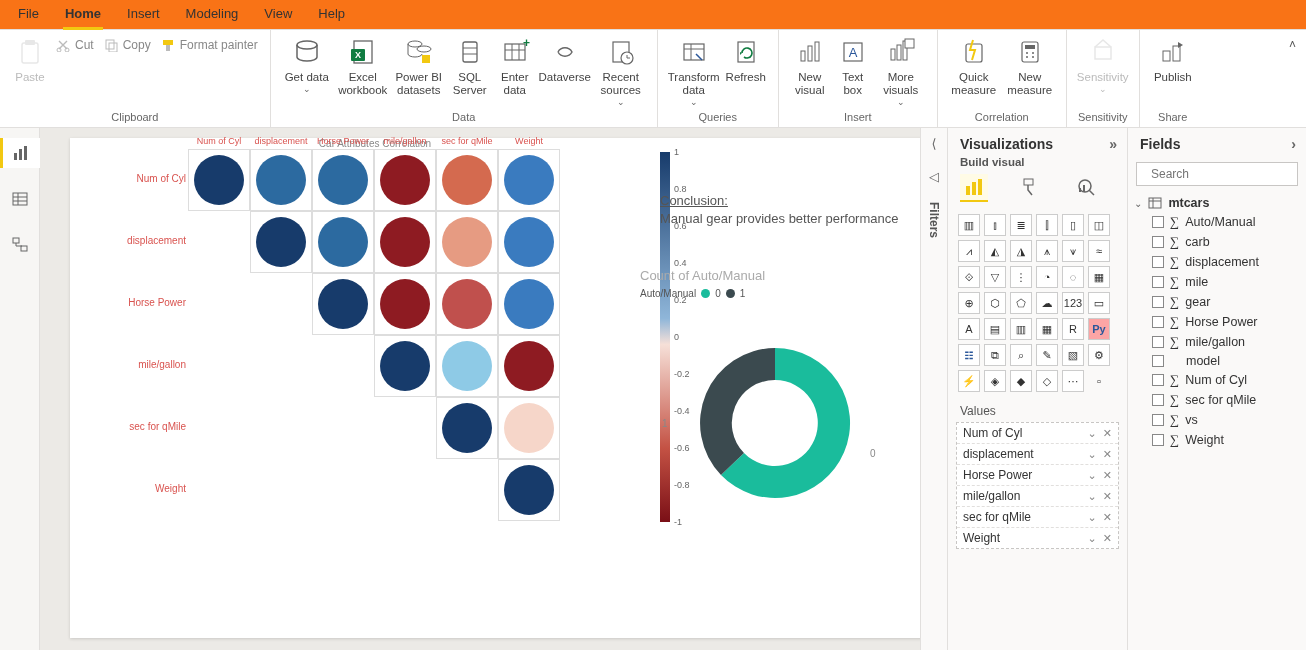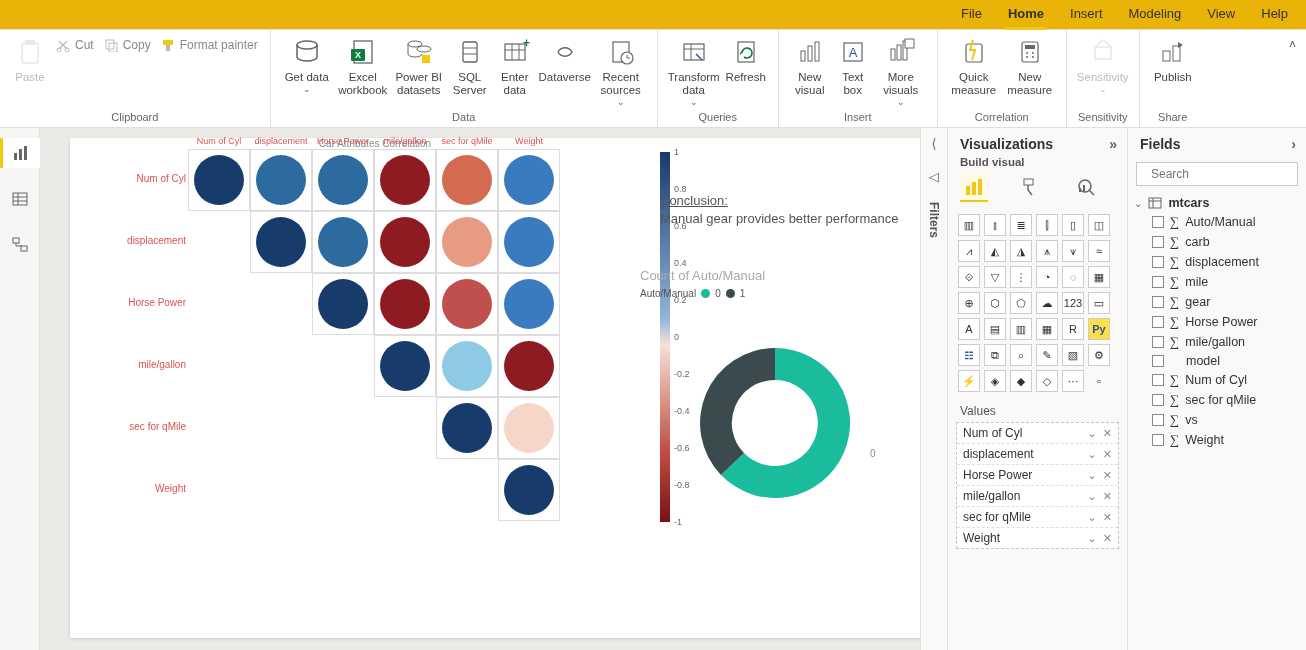--- a/index.html
+++ b/index.html
@@ -1,18 +1,18 @@
 <!DOCTYPE html>
 <html><head>
 <meta charset="utf-8">
 <style>
   * { box-sizing: border-box; }
   html, body { margin:0; padding:0; font-family: "Segoe UI", Arial, sans-serif; font-size:13px; color:#333; background:#f3f2f1; width:1306px; height:650px; overflow:hidden;}
   
-  .menu { display:flex; gap:22px; padding:4px 16px 0 16px; background:#eab308; border-bottom:1px solid #e1dfdd; height:30px;justify-content:flex-end;}
+  .menu { display:flex; gap:22px; padding:4px 16px 0 16px; background:#f97316; border-bottom:1px solid #e1dfdd; height:30px;}
   .menu span { padding:2px 2px 6px 2px; cursor:pointer; position:relative;}
   .menu span.active { font-weight:600;}
   .menu span.active::after{content:"";position:absolute;left:0;right:0;bottom:-1px;height:3px;background:#f2c811;}
   
   .ribbon { display:flex; background:#fff; border-bottom:1px solid #e1dfdd; height:98px; position:relative;}
   .group { display:flex; flex-direction:column; border-right:1px solid #e1dfdd; padding:4px 8px 2px 8px;}
   .group:last-of-type{border-right:none;}
   .group-items { display:flex; align-items:flex-start; flex:1;}
   .group-label { text-align:center; font-size:11px; color:#666; height:14px;}
   .rbtn { display:flex; flex-direction:column; align-items:center; justify-content:flex-start; width:56px; padding:2px 2px; cursor:pointer; text-align:center; font-size:11.5px; line-height:1.15; color:#444;}
@@ -556,21 +556,21 @@
         <div class="viztile">⬡</div>
         <div class="viztile">⬠</div>
         <div class="viztile">☁</div>
         <div class="viztile">123</div>
         <div class="viztile">▭</div>
         <div class="viztile">A</div>
         <div class="viztile">▤</div>
         <div class="viztile">▥</div>
         <div class="viztile">▦</div>
         <div class="viztile">R</div>
-        <div class="viztile" style="background: #fde047; color: rgb(43, 87, 154); font-weight: bold;">Py</div>
+        <div class="viztile" style="background: #fca5a5; color: rgb(43, 87, 154); font-weight: bold;">Py</div>
         <div class="viztile" style="color: rgb(43, 87, 154); font-weight: bold; font-size: 10px;">☷</div>
         <div class="viztile">⧉</div>
         <div class="viztile">⌕</div>
         <div class="viztile">✎</div>
         <div class="viztile">▧</div>
         <div class="viztile">⚙</div>
         <div class="viztile">⚡</div>
         <div class="viztile">◈</div>
         <div class="viztile">◆</div>
         <div class="viztile">◇</div>

